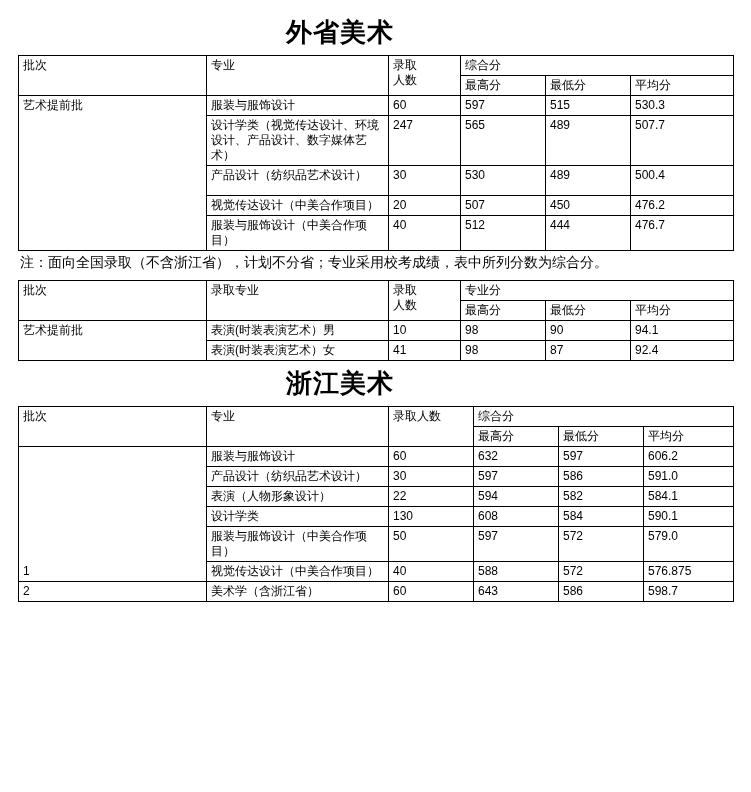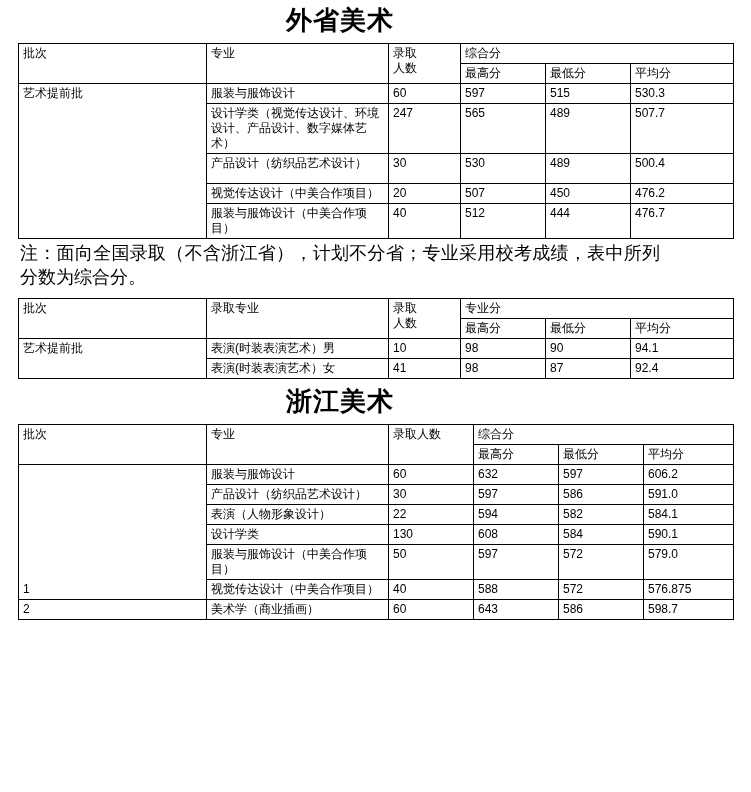--- a/index.html
+++ b/index.html
@@ -10,21 +10,21 @@
   body {
     width: 751px;
     min-height: 792px;
     font-family: "Liberation Sans", "DejaVu Sans", sans-serif;
     color: #000000;
     font-size: 12px;
   }
   .page {
     width: 680px;
     box-sizing: border-box;
-    padding: 0 18px 6px 18px;
+    padding: 12px 18px 6px 18px;
   }
   .section {
     margin-bottom: 2px;
   }
   .sec-title {
     text-align: center;
     font-size: 26px;
     font-family: "DejaVu Serif", "Liberation Serif", serif;
     font-weight: bold;
     letter-spacing: 1px;
@@ -60,22 +60,22 @@
     font-size: 12px;
     vertical-align: bottom;
   }
   .batch-cell {
     vertical-align: middle;
     font-size: 13px;
     padding-left: 4px;
     margin-left: 32px;
   }
   .note {
-    font-family: Liberation Mono, monospace;
-    font-size: 18px;
+    font-family: Liberation Serif, serif;
+    font-size: 14px;
     line-height: 1.35;
     padding: 3px 2px 6px 2px;
     text-align: justify;
   }
   .cell-num {
     text-align: left;
   }
   .tall {
     height: 30px;
   }
@@ -255,21 +255,21 @@
         </tr>
         <tr>
           <td>视觉传达设计（中美合作项目）</td>
           <td class="cell-num">40</td>
           <td class="cell-num">588</td>
           <td class="cell-num">572</td>
           <td class="cell-num">576.875</td>
         </tr>
         <tr>
           <td class="batch-cell">2</td>
-          <td>美术学（商业插画）</td>
+          <td>美术学（含浙江省）</td>
           <td class="cell-num">60</td>
           <td class="cell-num">643</td>
           <td class="cell-num">586</td>
           <td class="cell-num">598.7</td>
         </tr>
       </tbody>
     </table>
   </div>
 
 </div>

